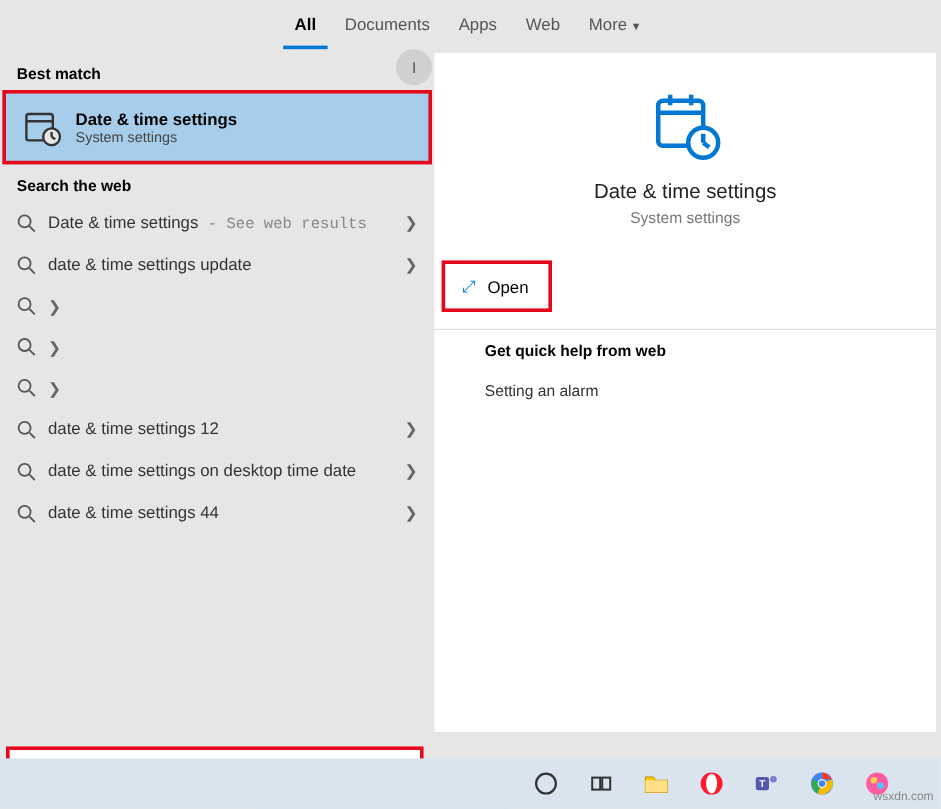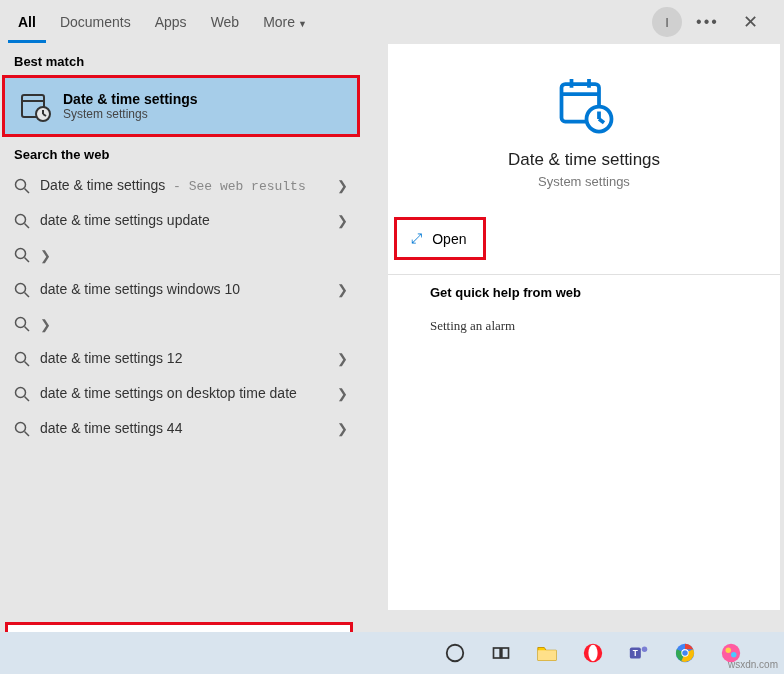--- a/index.html
+++ b/index.html
@@ -1,30 +1,30 @@
 <!DOCTYPE html>
 <html><head>
 <meta charset="utf-8">
 <style>
 * { margin: 0; padding: 0; box-sizing: border-box; font-family: "Segoe UI", Arial, sans-serif; }
 body { width: 784px; height: 674px; background: #e6e6e6; overflow: hidden; position: relative; }
 
 .panel { position: absolute; top: 0; left: 0; width: 780px; height: 610px; background: #e6e6e6; display: flex; flex-direction: column; }
 
-.header { height: 44px; display: flex; align-items: center; padding: 0 8px; }
+.header { height: 44px; display: flex; align-items: center; padding: 0 8px; flex-direction: column; }
 .tabs { display: flex; gap: 4px; flex: 1; }
 .tab { padding: 12px 10px 10px; font-size: 14px; color: #555; cursor: pointer; border-bottom: 3px solid transparent; }
 .tab.active { color: #000; border-bottom: 3px solid #0078d4; font-weight: 600; }
 .more-caret { font-size: 9px; margin-left: 3px; }
 .header-right { display: flex; gap: 8px; align-items: center; padding-right: 4px; }
 .avatar { width: 30px; height: 30px; border-radius: 50%; background: #d0d0d0; display: flex; align-items: center; justify-content: center; font-size: 13px; color: #555; }
 .dots { font-size: 16px; color: #555; padding: 4px 6px; cursor: pointer; letter-spacing: 2px; }
 .close-btn { font-size: 18px; color: #555; padding: 4px 10px; cursor: pointer; }
 
-.body { flex: 1; display: flex; overflow: hidden; gap: 26px; }
+.body { flex: 1; display: flex; overflow: hidden; }
 
 .left { width: 362px; display: flex; flex-direction: column; overflow: hidden; }
 .section-label { font-size: 13px; font-weight: 600; padding: 10px 14px 6px; }
 .best-match { display: flex; align-items: center; gap: 12px; padding: 12px 14px; background: #a6cde9; border: 3px solid #e5091b; margin: 0 2px; }
 .bm-icon { width: 32px; height: 32px; }
 .bm-text { display: flex; flex-direction: column; }
 .bm-title { font-size: 14px; font-weight: 600; }
 .bm-sub { font-size: 12px; color: #444; }
 
 .web-list { flex: 1; overflow: hidden; }
@@ -39,21 +39,21 @@
 .hero { display: flex; flex-direction: column; align-items: center; padding: 10px 0 24px; }
 .hero-icon { width: 60px; height: 60px; margin-bottom: 16px; }
 .hero-title { font-size: 17px; color: #222; margin-bottom: 4px; }
 .hero-sub { font-size: 13px; color: #777; }
 .open-row { display: flex; align-items: center; gap: 10px; padding: 10px 14px; margin: 4px 6px; border: 3px solid #e5091b; width: 92px; cursor: pointer; }
 .open-row .oicon { color: #0078d4; font-size: 14px; }
 .open-row .olabel { font-size: 14px; text-align: center; }
 .divider { height: 1px; background: #e0e0e0; margin: 10px 0; }
 .quick { padding: 0 18px; margin-left: 24px; }
 .quick-title { font-size: 13px; font-weight: 600; margin-bottom: 14px; }
-.quick-item { font-size: 13px; color: #333; padding: 4px 0; cursor: pointer; font-family: Liberation Serif, serif; }
+.quick-item { font-size: 13px; color: #333; padding: 4px 0; cursor: pointer; }
 
 .search-bar { position: absolute; left: 5px; bottom: 14px; width: 348px; height: 38px; background: #fff; border: 3px solid #e5091b; display: flex; align-items: center; padding: 0 8px; gap: 8px; }
 .search-bar input { border: none; outline: none; flex: 1; font-size: 15px; }
 .sicon-lg { width: 18px; height: 18px; }
 
 .taskbar { position: absolute; left: 0; bottom: 0; width: 784px; height: 42px; background: #d9e4ee; display: flex; align-items: center; justify-content: center; gap: 22px; }
 .taskbar .spacer-left { width: 380px; }
 .tb-icon { width: 24px; height: 24px; display: flex; align-items: center; justify-content: center; font-size: 18px; cursor: pointer; }
 .site-watermark { position: absolute; right: 6px; bottom: 4px; font-size: 10px; color: #888; }
 </style>
@@ -116,21 +116,20 @@
               <circle cx="6.5" cy="6.5" r="5" fill="none" stroke="#555" stroke-width="1.5"></circle>
               <line x1="10.5" y1="10.5" x2="15" y2="15" stroke="#555" stroke-width="1.5"></line>
             </svg>
   <span class="chev">❯</span>
           </div>
           <div class="web-item">
             <svg class="sicon" viewBox="0 0 16 16">
               <circle cx="6.5" cy="6.5" r="5" fill="none" stroke="#555" stroke-width="1.5"></circle>
               <line x1="10.5" y1="10.5" x2="15" y2="15" stroke="#555" stroke-width="1.5"></line>
             </svg>
-  <span class="text">date &amp; time settings <span class="bold">windows 10</span><span class="hint"></span></span>
   <span class="chev">❯</span>
           </div>
           <div class="web-item">
             <svg class="sicon" viewBox="0 0 16 16">
               <circle cx="6.5" cy="6.5" r="5" fill="none" stroke="#555" stroke-width="1.5"></circle>
               <line x1="10.5" y1="10.5" x2="15" y2="15" stroke="#555" stroke-width="1.5"></line>
             </svg>
   <span class="chev">❯</span>
           </div>
           <div class="web-item">

